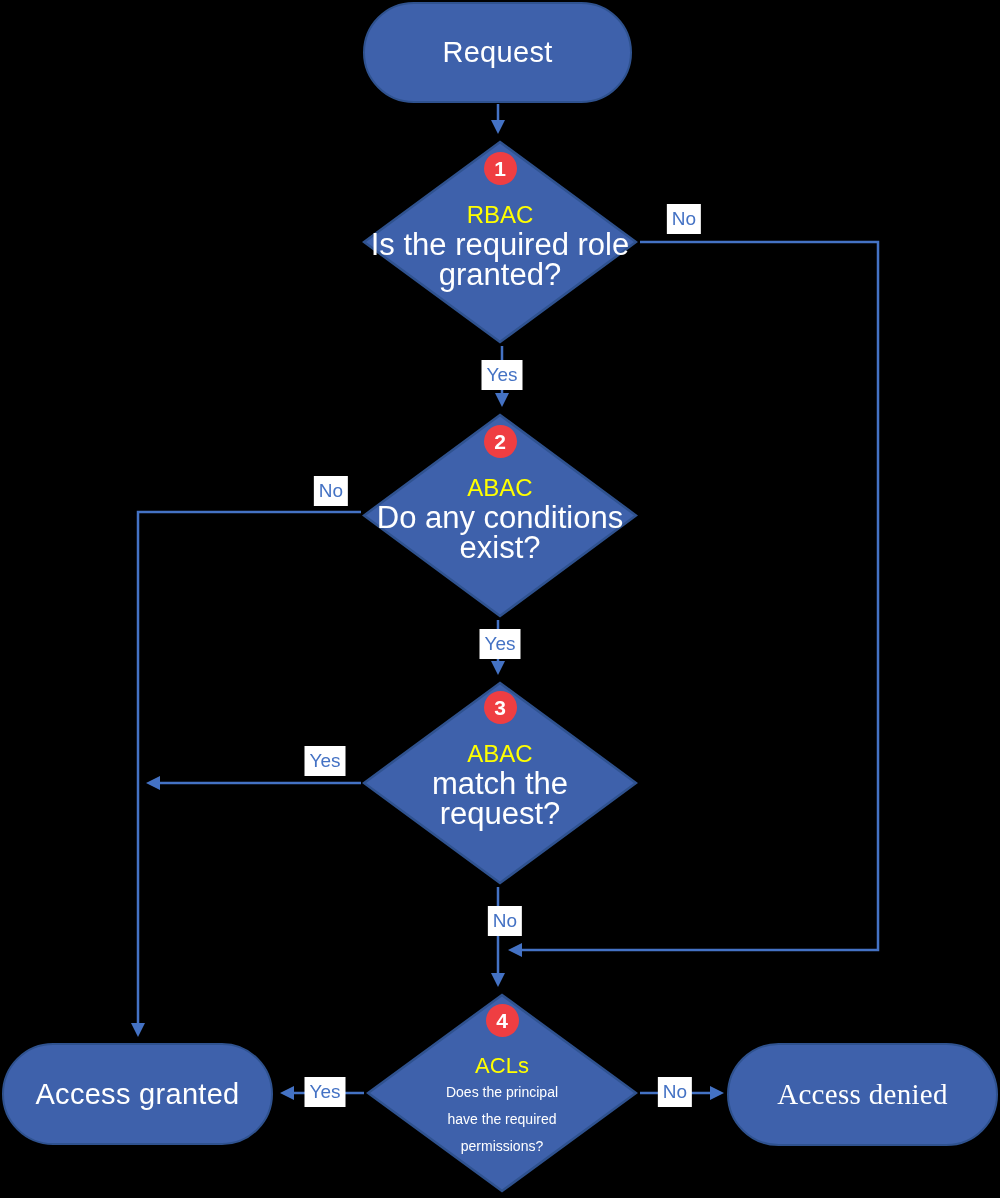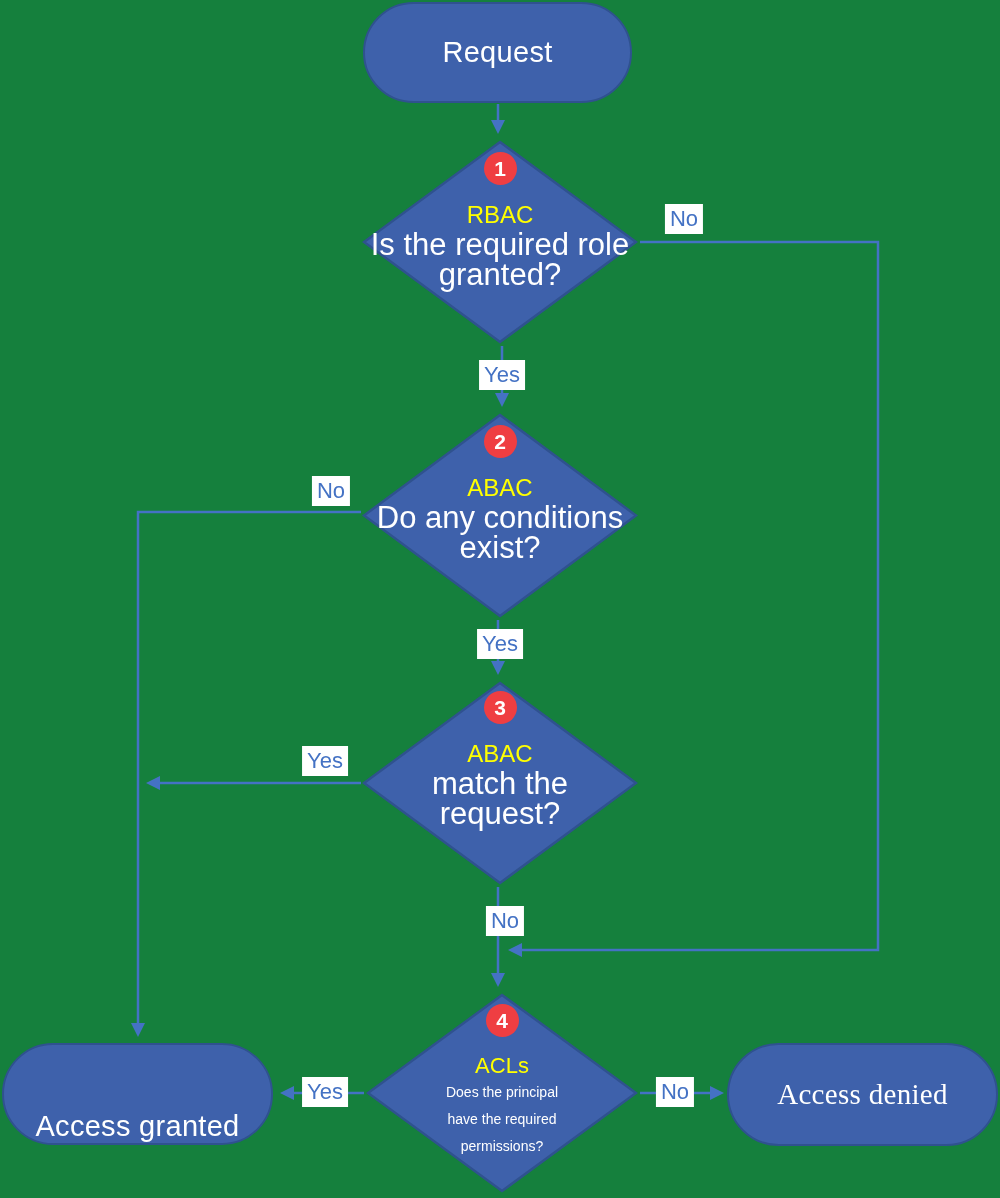--- a/index.html
+++ b/index.html
@@ -5,21 +5,21 @@
   html, body {
     margin: 0;
     padding: 0;
     background: #ffffff;
     font-family: "Liberation Sans", sans-serif;
   }
   .canvas {
     position: relative;
     width: 1000px;
     height: 1198px;
-    background: #15803d;
+    background: #000000;
     overflow: hidden;
   }
   .wires {
     position: absolute;
     left: 0; top: 0;
     width: 1000px; height: 1198px;
     z-index: 1;
   }
   .wires polyline, .wires line {
     fill: none;
@@ -98,21 +98,21 @@
     white-space: nowrap;
   }
   .diamond.small .keyword { font-size: 22px; line-height: 27px; }
   .diamond.small .qline   { font-size: 14px; line-height: 27px; }
 
   .edge-label {
     position: absolute;
     z-index: 3;
     transform: translate(-50%, -50%);
     color: #4472C4;
-    font-size: 22px;
+    font-size: 19px;
     line-height: 30px;
     background: #ffffff;
     padding: 0 5px;
     white-space: nowrap;
   }
 </style>
 </head>
 <body>
 
 <div class="canvas">
@@ -193,21 +193,21 @@
     </svg>
     <div class="dcontent" style="padding-top:11px;">
       <span class="badge">4</span>
       <span class="keyword">ACLs</span>
       <span class="qline">Does the principal</span>
       <span class="qline">have the required</span>
       <span class="qline">permissions?</span>
     </div>
   </div>
 
-  <div class="pill" style="left:2px; top:1043px; width:271px; height:102px;align-items:flex-end;">
+  <div class="pill" style="left:2px; top:1043px; width:271px; height:102px;">
     <span>Access granted</span>
   </div>
 
   <div class="pill" style="left:727px; top:1043px; width:271px; height:103px;font-family:Liberation Serif, serif;">
     <span>Access denied</span>
   </div>
 
   <span class="edge-label" style="left:684px; top:219px;">No</span>
   <span class="edge-label" style="left:502px; top:375px;">Yes</span>
   <span class="edge-label" style="left:331px; top:491px;">No</span>

